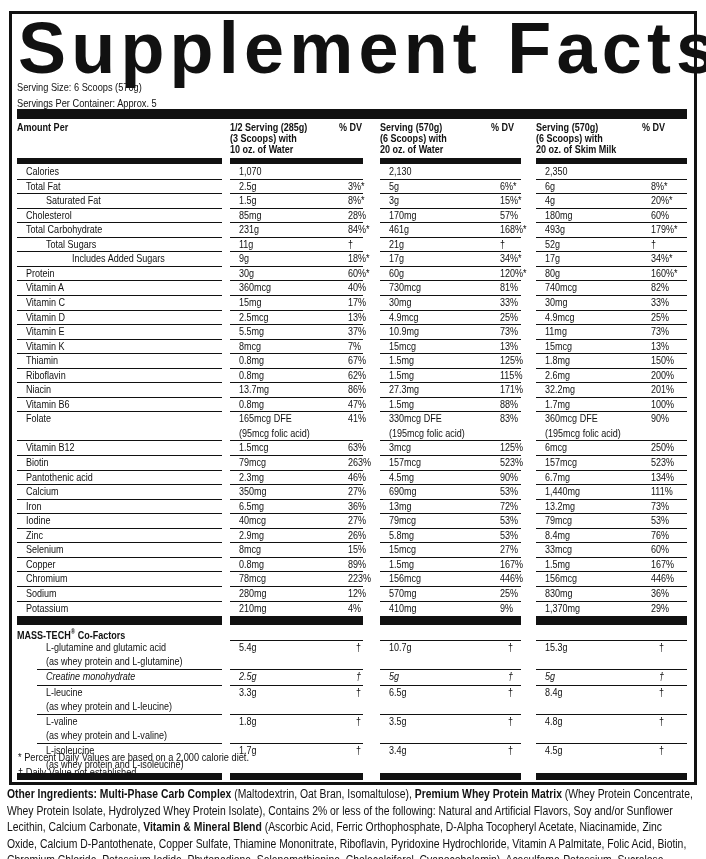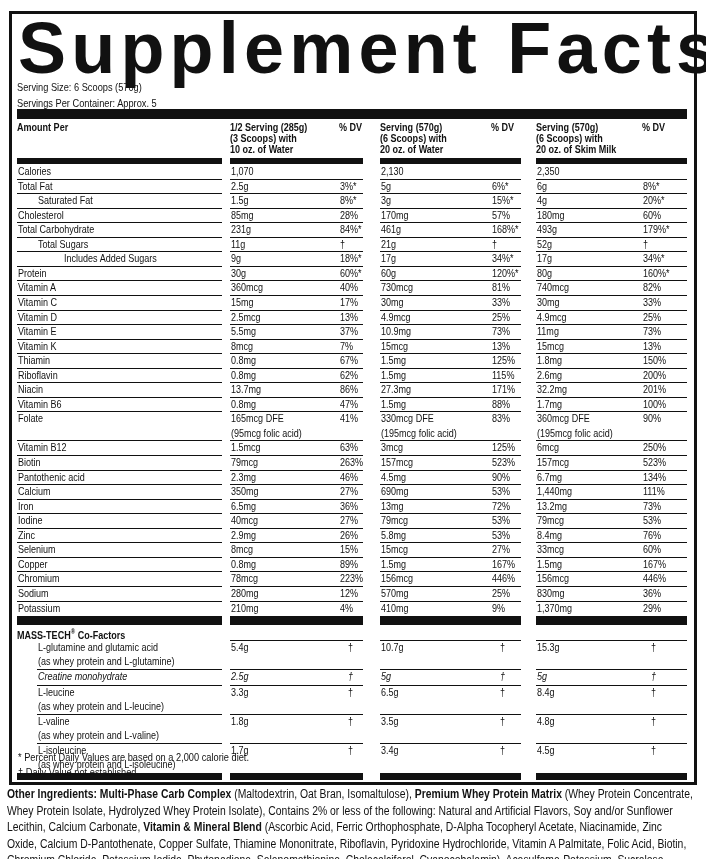--- a/index.html
+++ b/index.html
@@ -2,21 +2,21 @@
 <html><head>
 <meta charset="utf-8">
 <style>
   html, body { margin:0; padding:0; background:#fff; }
   body { width:706px; height:859px; position:relative; font-family:"Liberation Sans", sans-serif; color:#111; overflow:hidden; }
   .panel { position:absolute; left:9px; top:11px; width:682px; height:768px; border:3px solid #111; }
   .title { position:absolute; left:6px; top:-8px; font-family:"Liberation Sans", sans-serif; font-weight:bold; font-size:72px; letter-spacing:5.2px; line-height:84px; white-space:nowrap; transform:scaleY(1.0); }
   .serving { position:absolute; left:5px; font-size:10.5px; transform:scaleX(0.88); transform-origin:left; white-space:nowrap; }
   .bar { position:absolute; background:#111; }
   .hdr { position:absolute; font-size:10.5px; font-weight:bold; line-height:11px; transform:scaleX(0.86); transform-origin:left top; white-space:nowrap; }
-  .row { position:absolute; left:1px; width:682px; }
+  .row { position:absolute; left:9px; width:682px; }
   .cell { position:absolute; font-size:10.5px; line-height:12px; transform:scaleX(0.86); transform-origin:left top; white-space:nowrap; }
   .rule { position:absolute; height:1px; background:#111; }
   .foot { position:absolute; left:6px; font-size:10.5px; transform:scaleX(0.88); transform-origin:left; white-space:nowrap; }
   .ingredients { position:absolute; left:7px; top:786px; width:795px; font-size:12px; line-height:16.5px; transform:scaleX(0.865); transform-origin:left top; }
   .ingredients b { font-weight:bold; }
 </style>
 </head>
 <body>
 
 <div class="panel">

